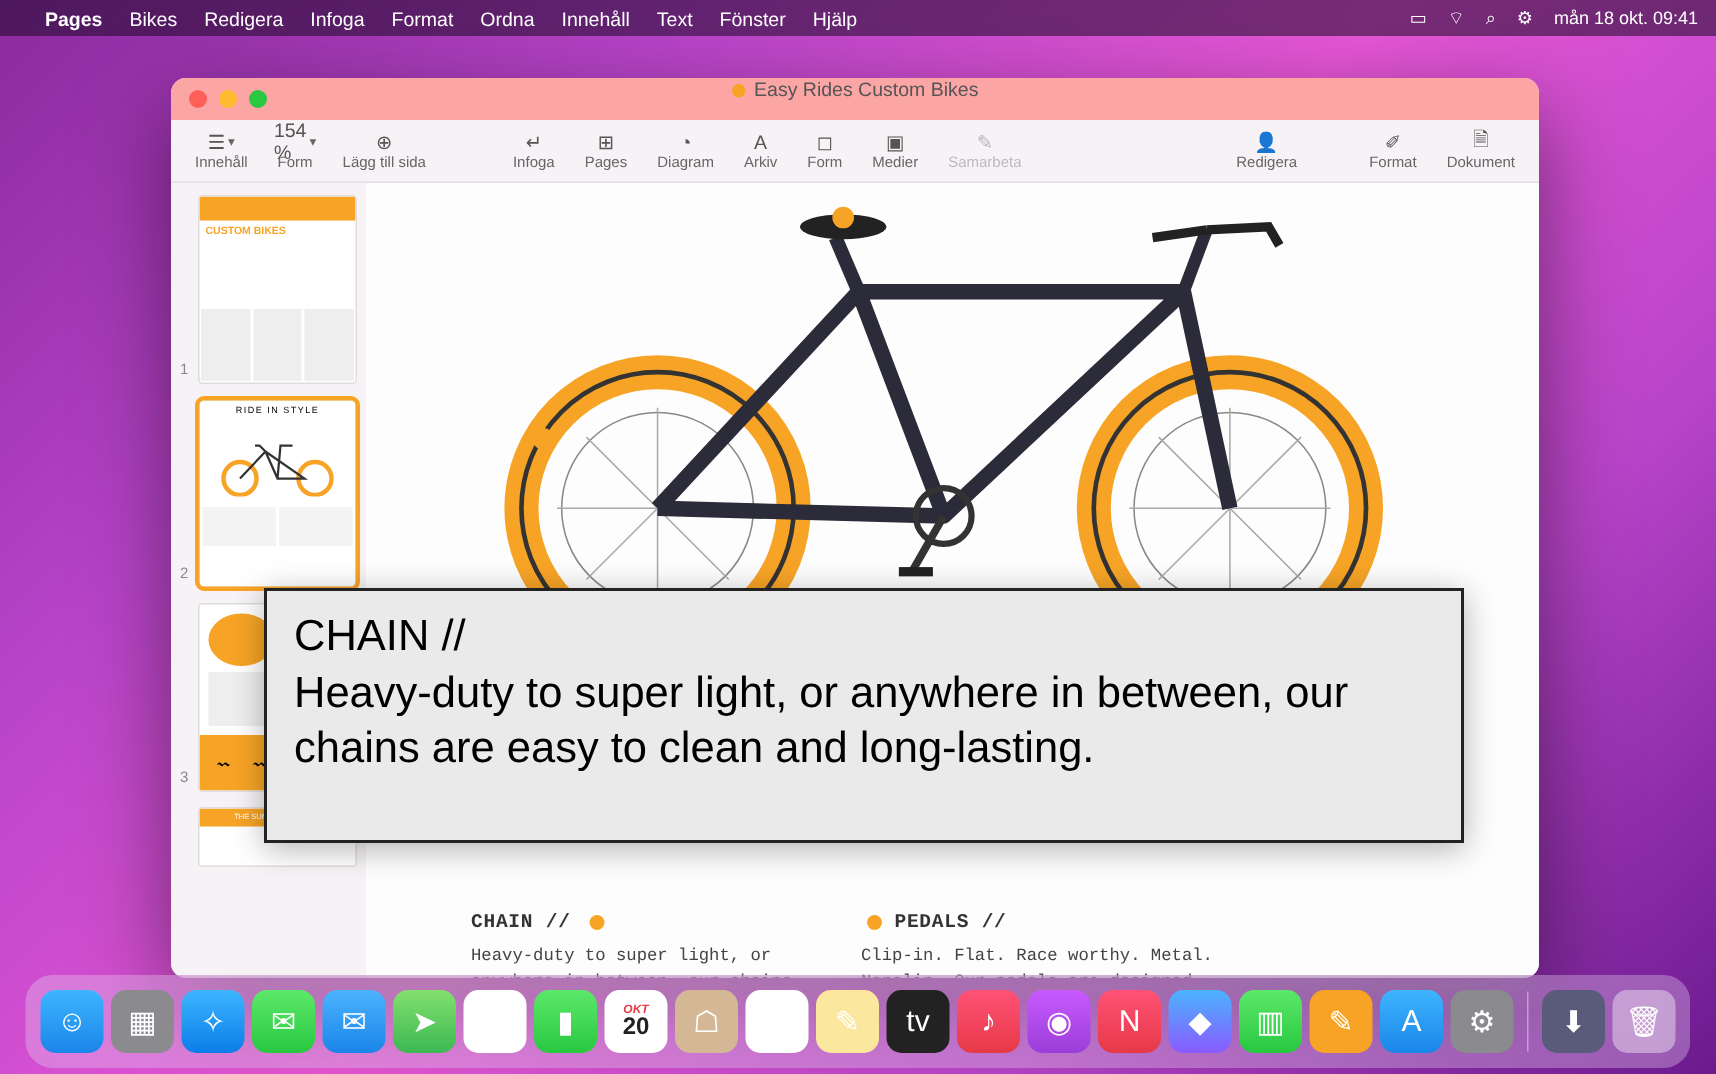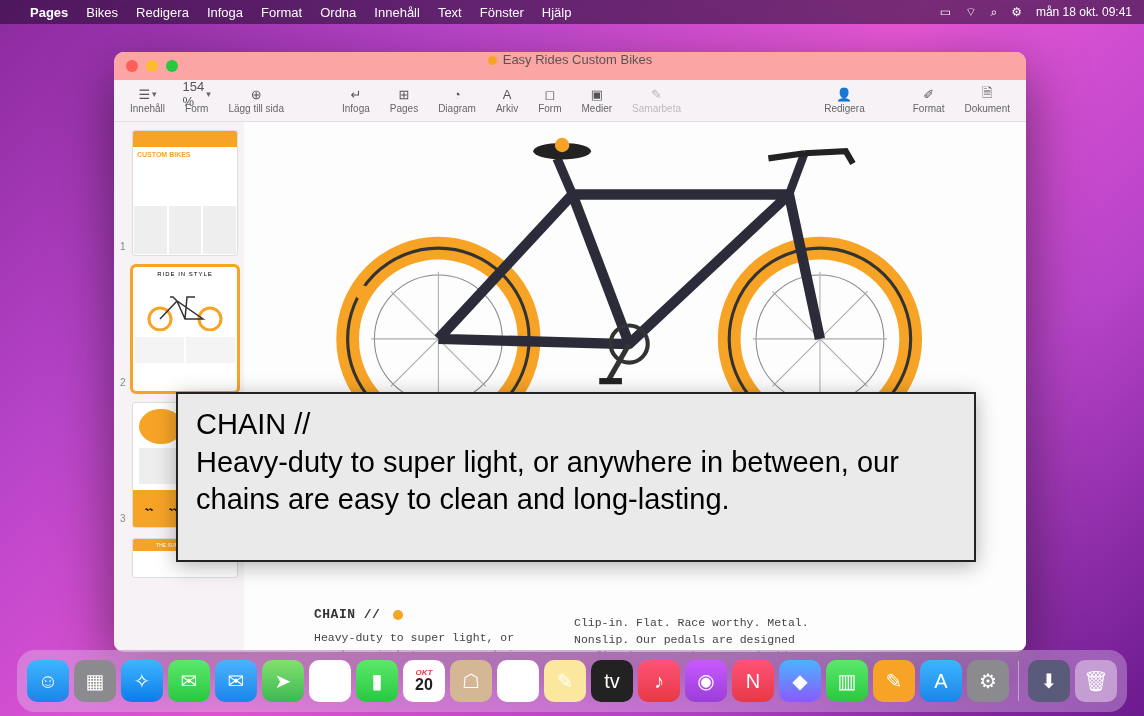--- a/index.html
+++ b/index.html
@@ -314,20 +314,24 @@
         </svg>
 
         <div style="position:absolute;left:60px;top:485px;">
           <div style="font-family:'Courier New',monospace;font-size:13px;font-weight:700;letter-spacing:.5px;color:#333;">
             <span>CHAIN //</span>
             <span class="marker"></span>
           </div>
           <div class="doc-body" style="position:relative;top:8px;">Heavy-duty to super light, or anywhere in between, our chains are easy to clean and long-lasting.</div>
         </div>
         <div style="position:absolute;left:320px;top:485px;">
+          <div style="font-family:'Courier New',monospace;font-size:13px;font-weight:700;letter-spacing:.5px;color:#333;">
+            <span class="marker"></span>
+            <span>PEDALS //</span>
+          </div>
           <div class="doc-body" style="position:relative;top:8px;">Clip-in. Flat. Race worthy. Metal. Nonslip. Our pedals are designed to fit whatever shoes you decide to cycle in.</div>
         </div>
       </div>
     </div>
   </div>
 </div>
 
 <div class="zoom-overlay">
   <span>CHAIN //</span><br>
   <span>Heavy-duty to super light, or anywhere in between, our chains are easy to clean and long-lasting.</span>

